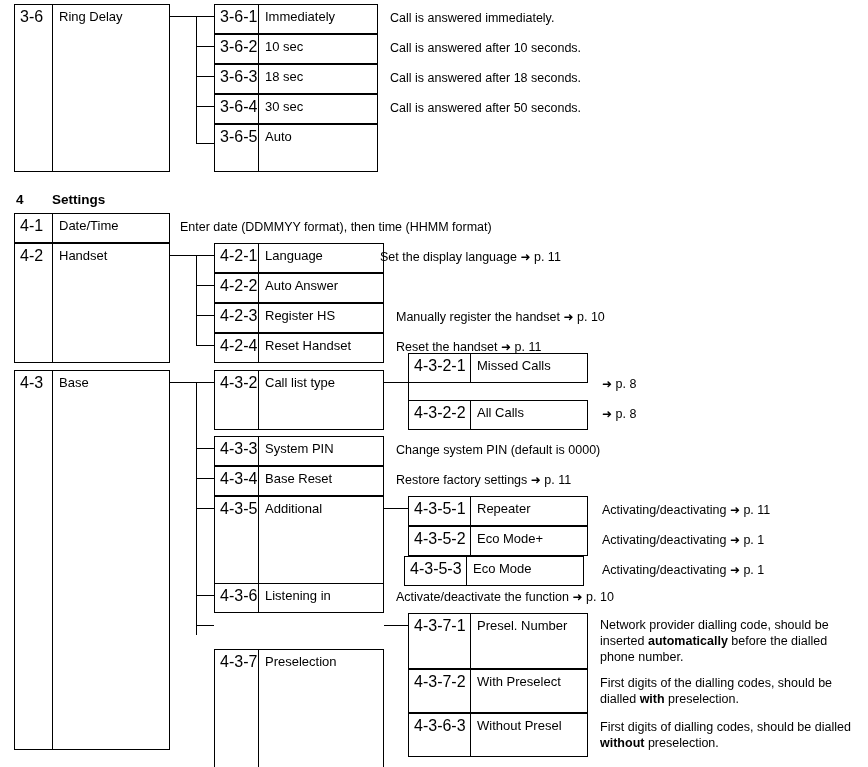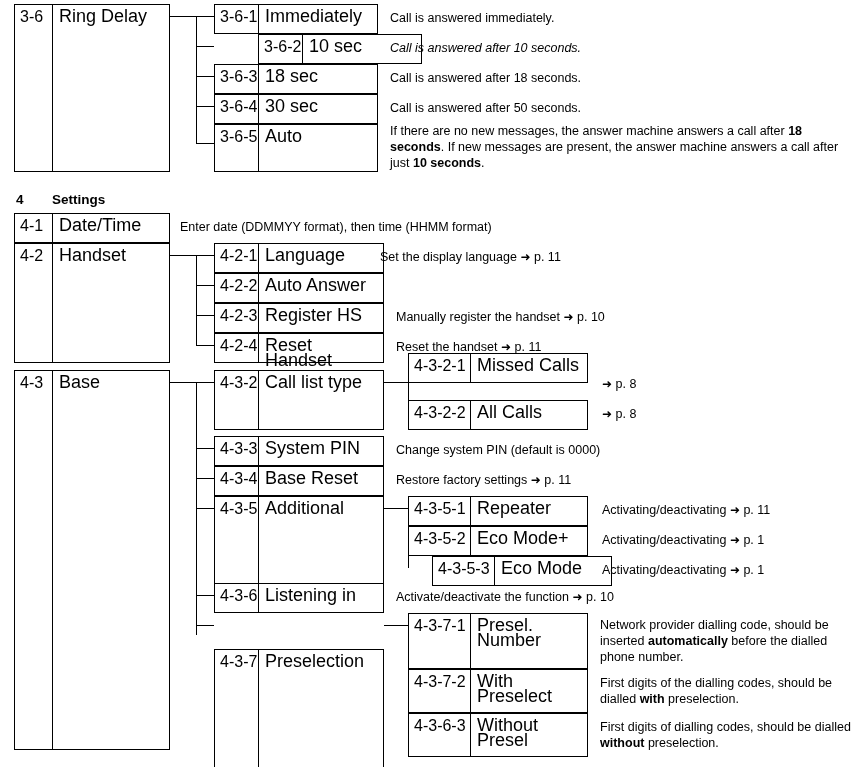--- a/index.html
+++ b/index.html
@@ -42,21 +42,21 @@
     line-height: 15px;
   }
   .cell .label {
     position: absolute;
     left: 38px;
     right: 0;
     top: 0;
     bottom: 0;
     box-sizing: border-box;
     padding: 4px 0 0 6px;
-    font-size: 18px;
+    font-size: 13px;
     line-height: 15px;
   }
   .cell.wide .code { width: 44px; }
   .cell.wide .label { left: 44px; }
 
   
   .desc {
     position: absolute;
     box-sizing: border-box;
     font-size: 12.5px;
@@ -109,49 +109,46 @@
   <div class="vline" style="left:196px; top:16px; height:127px;"></div>
   <div class="hline" style="left:170px; top:16px; width:26px;"></div>
 
   <div class="cell wide" style="left:214px; top:4px; width:164px; height:30px;">
     <span class="code">3-6-1</span>
     <span class="label">Immediately</span>
   </div>
   <div class="hline" style="left:196px; top:16px; width:18px;"></div>
   <div class="desc" style="left:390px; top:10px; width:460px;">Call is answered immediately.</div>
 
-  <div class="cell wide" style="left:214px; top:34px; width:164px; height:30px;margin-left:44px;">
+  <div class="cell wide" style="left:214px; top:34px; width:164px; height:30px;">
     <span class="code">3-6-2</span>
     <span class="label">10 sec</span>
   </div>
   <div class="hline" style="left:196px; top:46px; width:18px;"></div>
-  <div class="desc" style="left:390px; top:40px; width:460px;font-style:italic;">Call is answered after 10 seconds.</div>
+  <div class="desc" style="left:390px; top:40px; width:460px;">Call is answered after 10 seconds.</div>
 
   <div class="cell wide" style="left:214px; top:64px; width:164px; height:30px;">
     <span class="code">3-6-3</span>
     <span class="label">18 sec</span>
   </div>
   <div class="hline" style="left:196px; top:76px; width:18px;"></div>
   <div class="desc" style="left:390px; top:70px; width:460px;">Call is answered after 18 seconds.</div>
 
   <div class="cell wide" style="left:214px; top:94px; width:164px; height:30px;">
     <span class="code">3-6-4</span>
     <span class="label">30 sec</span>
   </div>
   <div class="hline" style="left:196px; top:106px; width:18px;"></div>
   <div class="desc" style="left:390px; top:100px; width:460px;">Call is answered after 50 seconds.</div>
 
   <div class="cell wide" style="left:214px; top:124px; width:164px; height:48px;">
     <span class="code">3-6-5</span>
     <span class="label">Auto</span>
   </div>
   <div class="hline" style="left:196px; top:143px; width:18px;"></div>
-  <div class="desc" style="left:390px; top:123px; width:462px;">
-    <span>If there are no new messages, the answer machine answers a call after </span><b>18 seconds</b><span>. If new messages are present, the answer machine answers a call after just </span><b>10 seconds</b><span>.</span>
-  </div>
 
   <div class="section-num" style="left:16px; top:192px;">4</div>
   <div class="section-title" style="left:52px; top:192px;">Settings</div>
 
   <div class="cell" style="left:14px; top:213px; width:156px; height:30px;">
     <span class="code">4-1</span>
     <span class="label">Date/Time</span>
   </div>
   <div class="desc" style="left:180px; top:219px; width:600px;">Enter date (DDMMYY format), then time (HHMM format)</div>
 
@@ -274,21 +271,21 @@
   <div class="cell" style="left:408px; top:526px; width:180px; height:30px;">
     <span class="code" style="width:62px;">4-3-5-2</span>
     <span class="label" style="left:62px;">Eco Mode+</span>
   </div>
   <div class="desc pref" style="left:602px; top:532px; width:250px;">
     <span>Activating/deactivating</span>
     <span class="arrow">➜</span>
     <span>p. 1</span>
   </div>
 
-  <div class="cell" style="left:432px; top:556px; width:180px; height:30px;">
+  <div class="cell" style="left:404px; top:556px; width:180px; height:30px;">
     <span class="code" style="width:62px;">4-3-5-3</span>
     <span class="label" style="left:62px;">Eco Mode</span>
   </div>
   <div class="desc pref" style="left:602px; top:562px; width:250px;">
     <span>Activating/deactivating</span>
     <span class="arrow">➜</span>
     <span>p. 1</span>
   </div>
 
   <div class="cell wide" style="left:214px; top:583px; width:170px; height:30px;">

